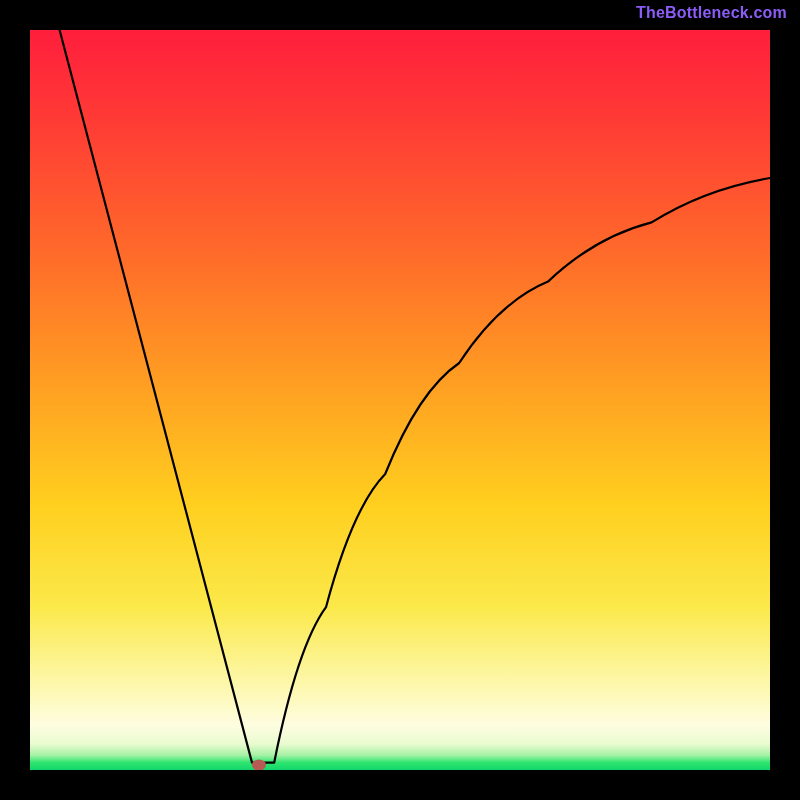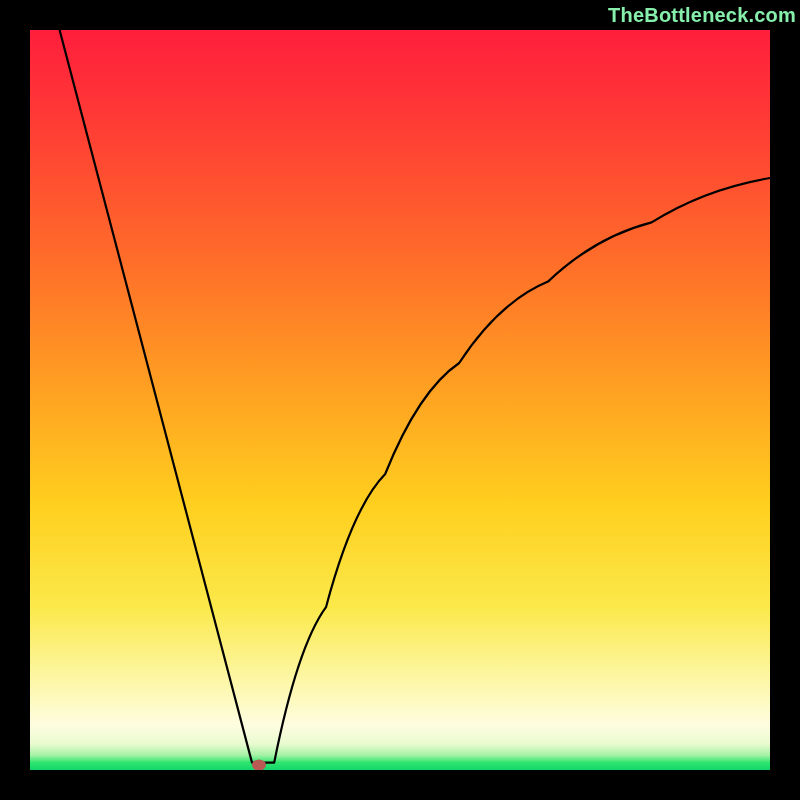--- a/index.html
+++ b/index.html
@@ -13,23 +13,23 @@
   }
   .frame {
     position: relative;
     width: 800px;
     height: 800px;
     background: #000;
   }
   .watermark {
     position: absolute;
     top: 4px;
-    right: 4px;
-    color: #86efac;
-    font-size: 20px;
+    right: 13px;
+    color: #8b5cf6;
+    font-size: 16px;
     font-weight: 600;
     letter-spacing: 0.2px;
     user-select: none;
   }
   .plot-area {
     position: absolute;
     left: 30px;
     top: 30px;
     width: 740px;
     height: 740px;

